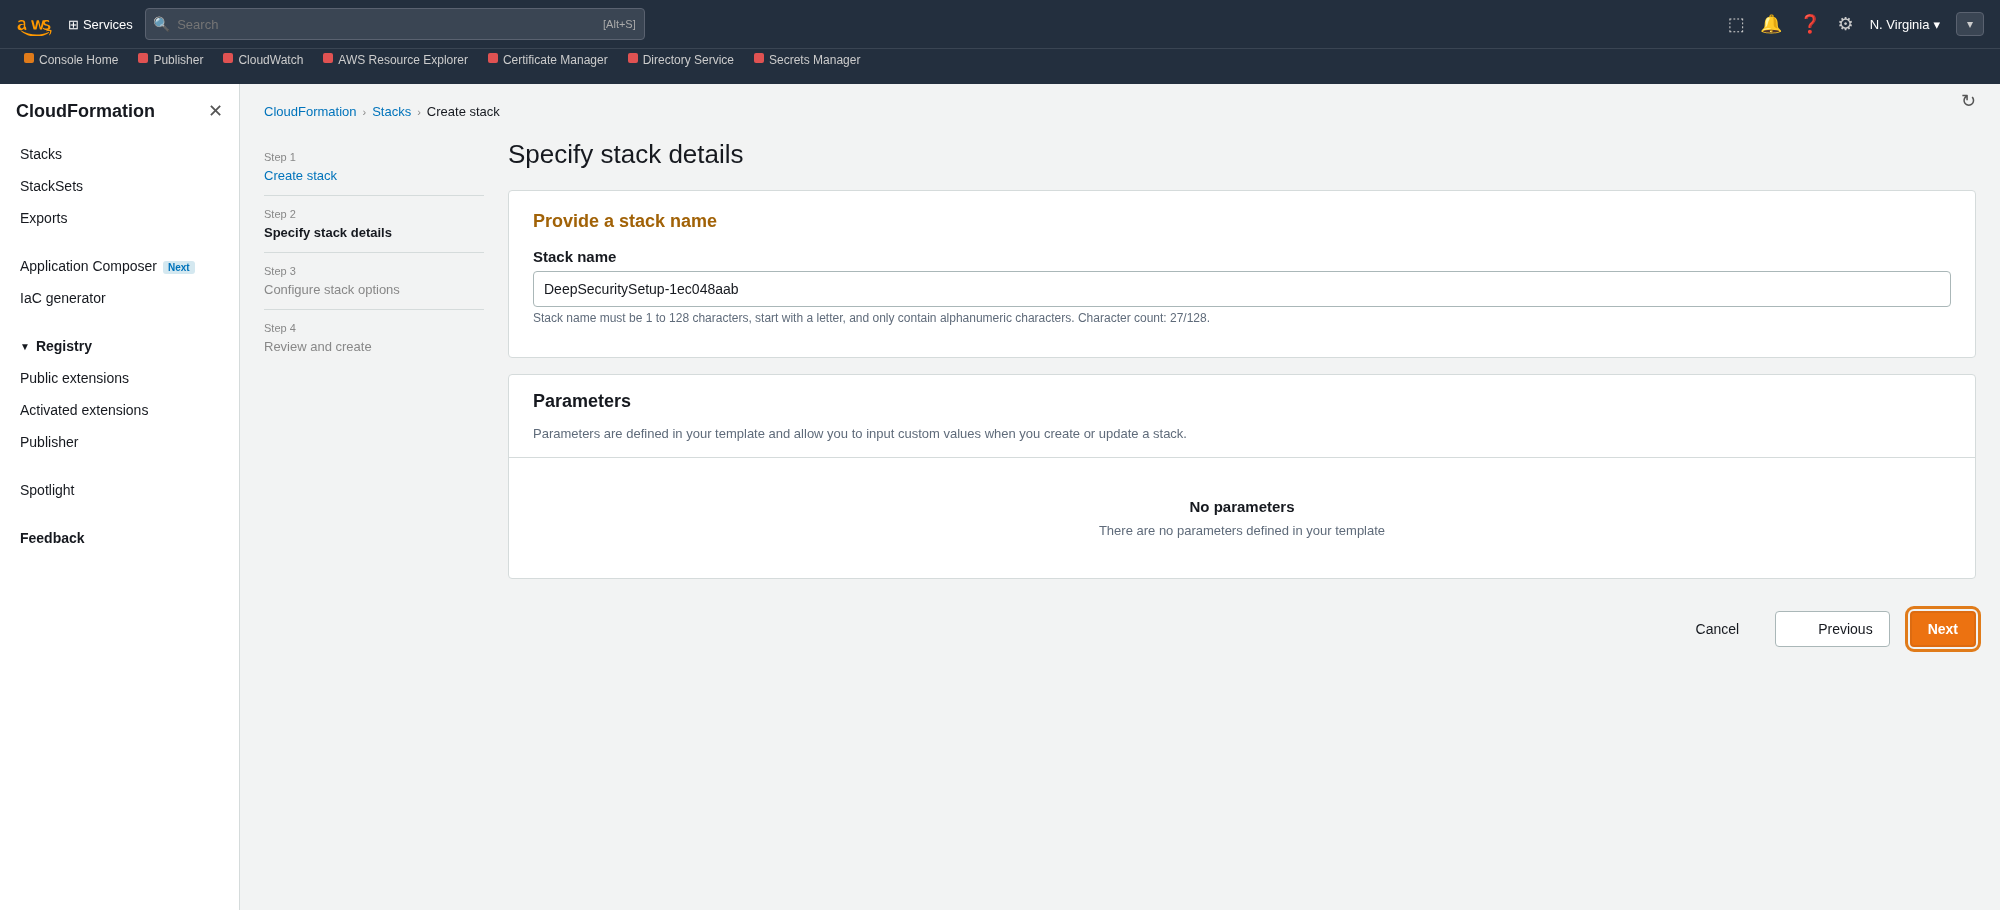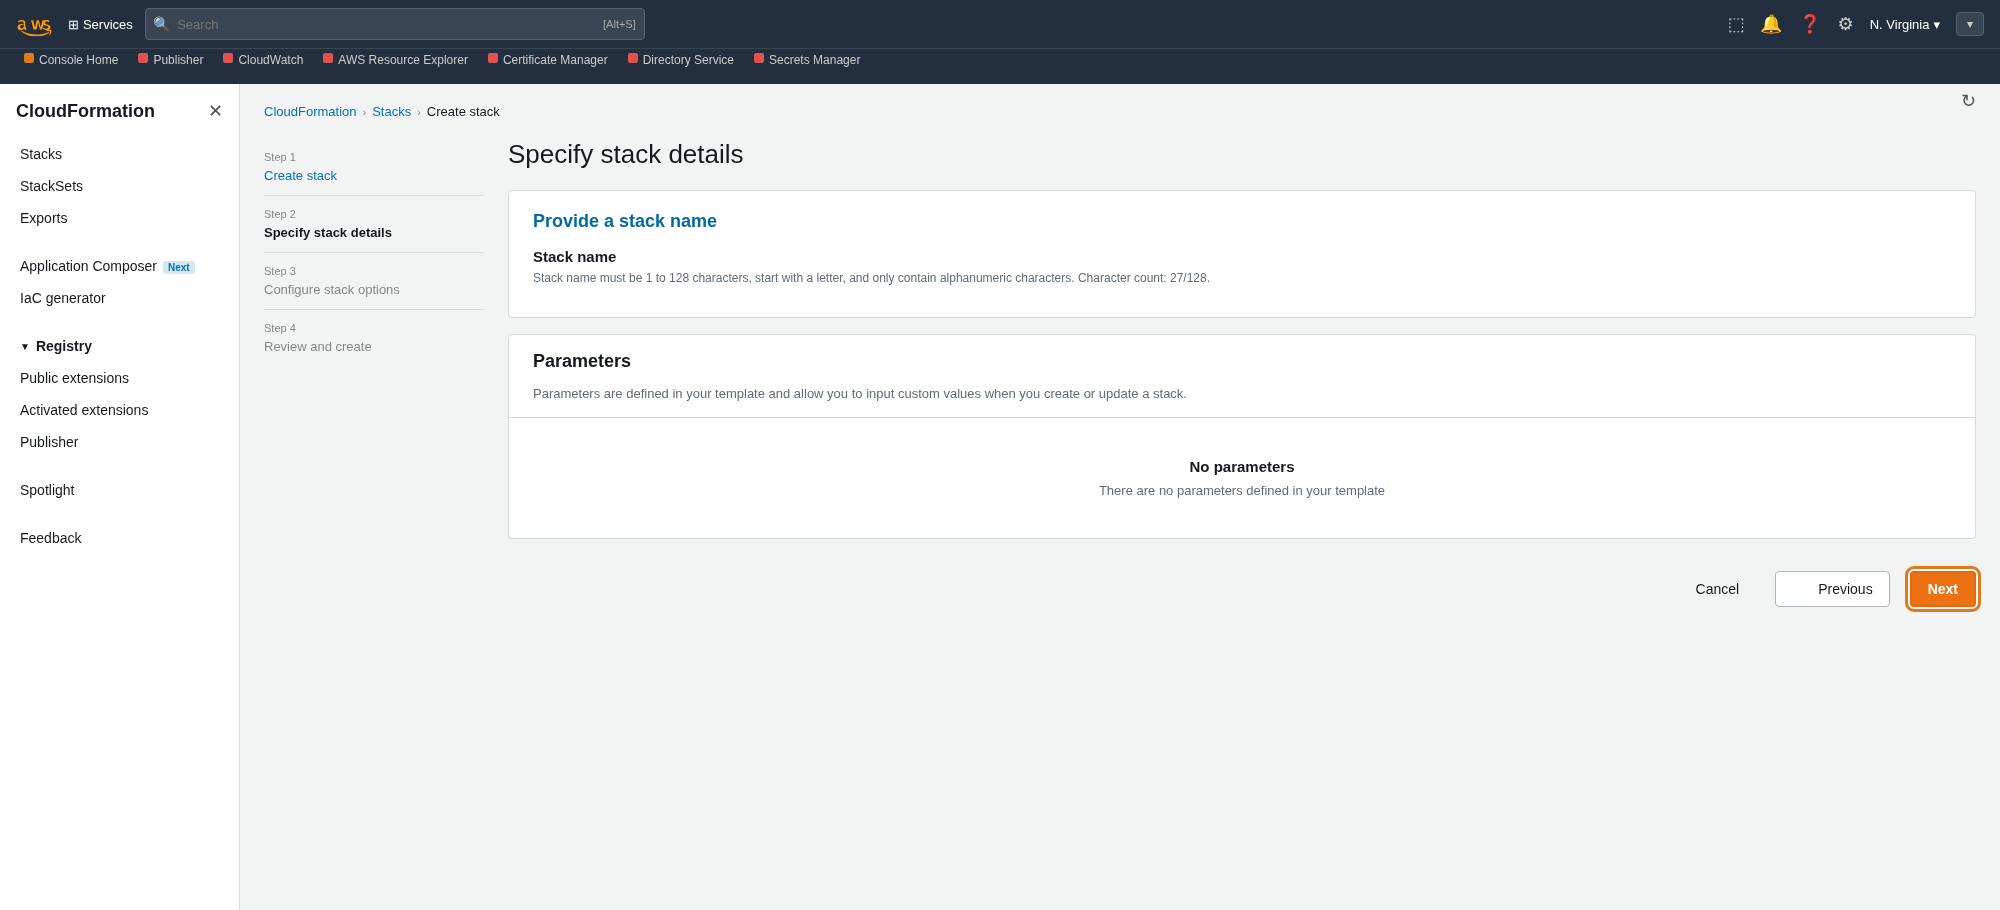--- a/index.html
+++ b/index.html
@@ -145,21 +145,21 @@
       gap: 6px;
       padding: 8px 20px;
       font-size: 14px;
       font-weight: 700;
       cursor: pointer;
     }
     .sidebar-section-label .arrow { font-size: 10px; }
     .sidebar-feedback {
       padding: 8px 20px;
       font-size: 14px;
-      font-weight: 400;
+      font-weight: 700;
       color: #16191f;
     }
     .new-badge {
       display: inline-block;
       background: #d4e8f0;
       color: #0073bb;
       font-size: 10px;
       font-weight: 700;
       padding: 1px 5px;
       border-radius: 3px;
@@ -238,21 +238,21 @@
     .card {
       background: #fff;
       border: 1px solid #d5dbdb;
       border-radius: 4px;
       padding: 20px 24px;
       margin-bottom: 16px;
     }
     .card-title {
       font-size: 18px;
       font-weight: 700;
-      color: #0369a1;
+      color: #a16207;
       margin-bottom: 16px;
     }
     .form-field { margin-bottom: 12px; }
     .form-label {
       font-size: 15px;
       font-weight: 600;
       color: #16191f;
       margin-bottom: 6px;
       display: block;
     }
@@ -489,20 +489,21 @@
         </div>
       </div>
 
       <div class="form-area">
         <h1 class="page-title">Specify stack details</h1>
 
         <div class="card">
           <div class="card-title">Provide a stack name</div>
           <div class="form-field">
             <label class="form-label">Stack name</label>
+            <input type="text" class="form-input" value="DeepSecuritySetup-1ec048aab" style="">
             <div class="form-hint">Stack name must be 1 to 128 characters, start with a letter, and only contain alphanumeric characters. Character count: 27/128.</div>
           </div>
         </div>
 
         <div class="params-card">
           <div class="params-header">
             <div class="params-title">Parameters</div>
             <div class="params-desc">Parameters are defined in your template and allow you to input custom values when you create or update a stack.</div>
           </div>
           <div class="params-empty">

